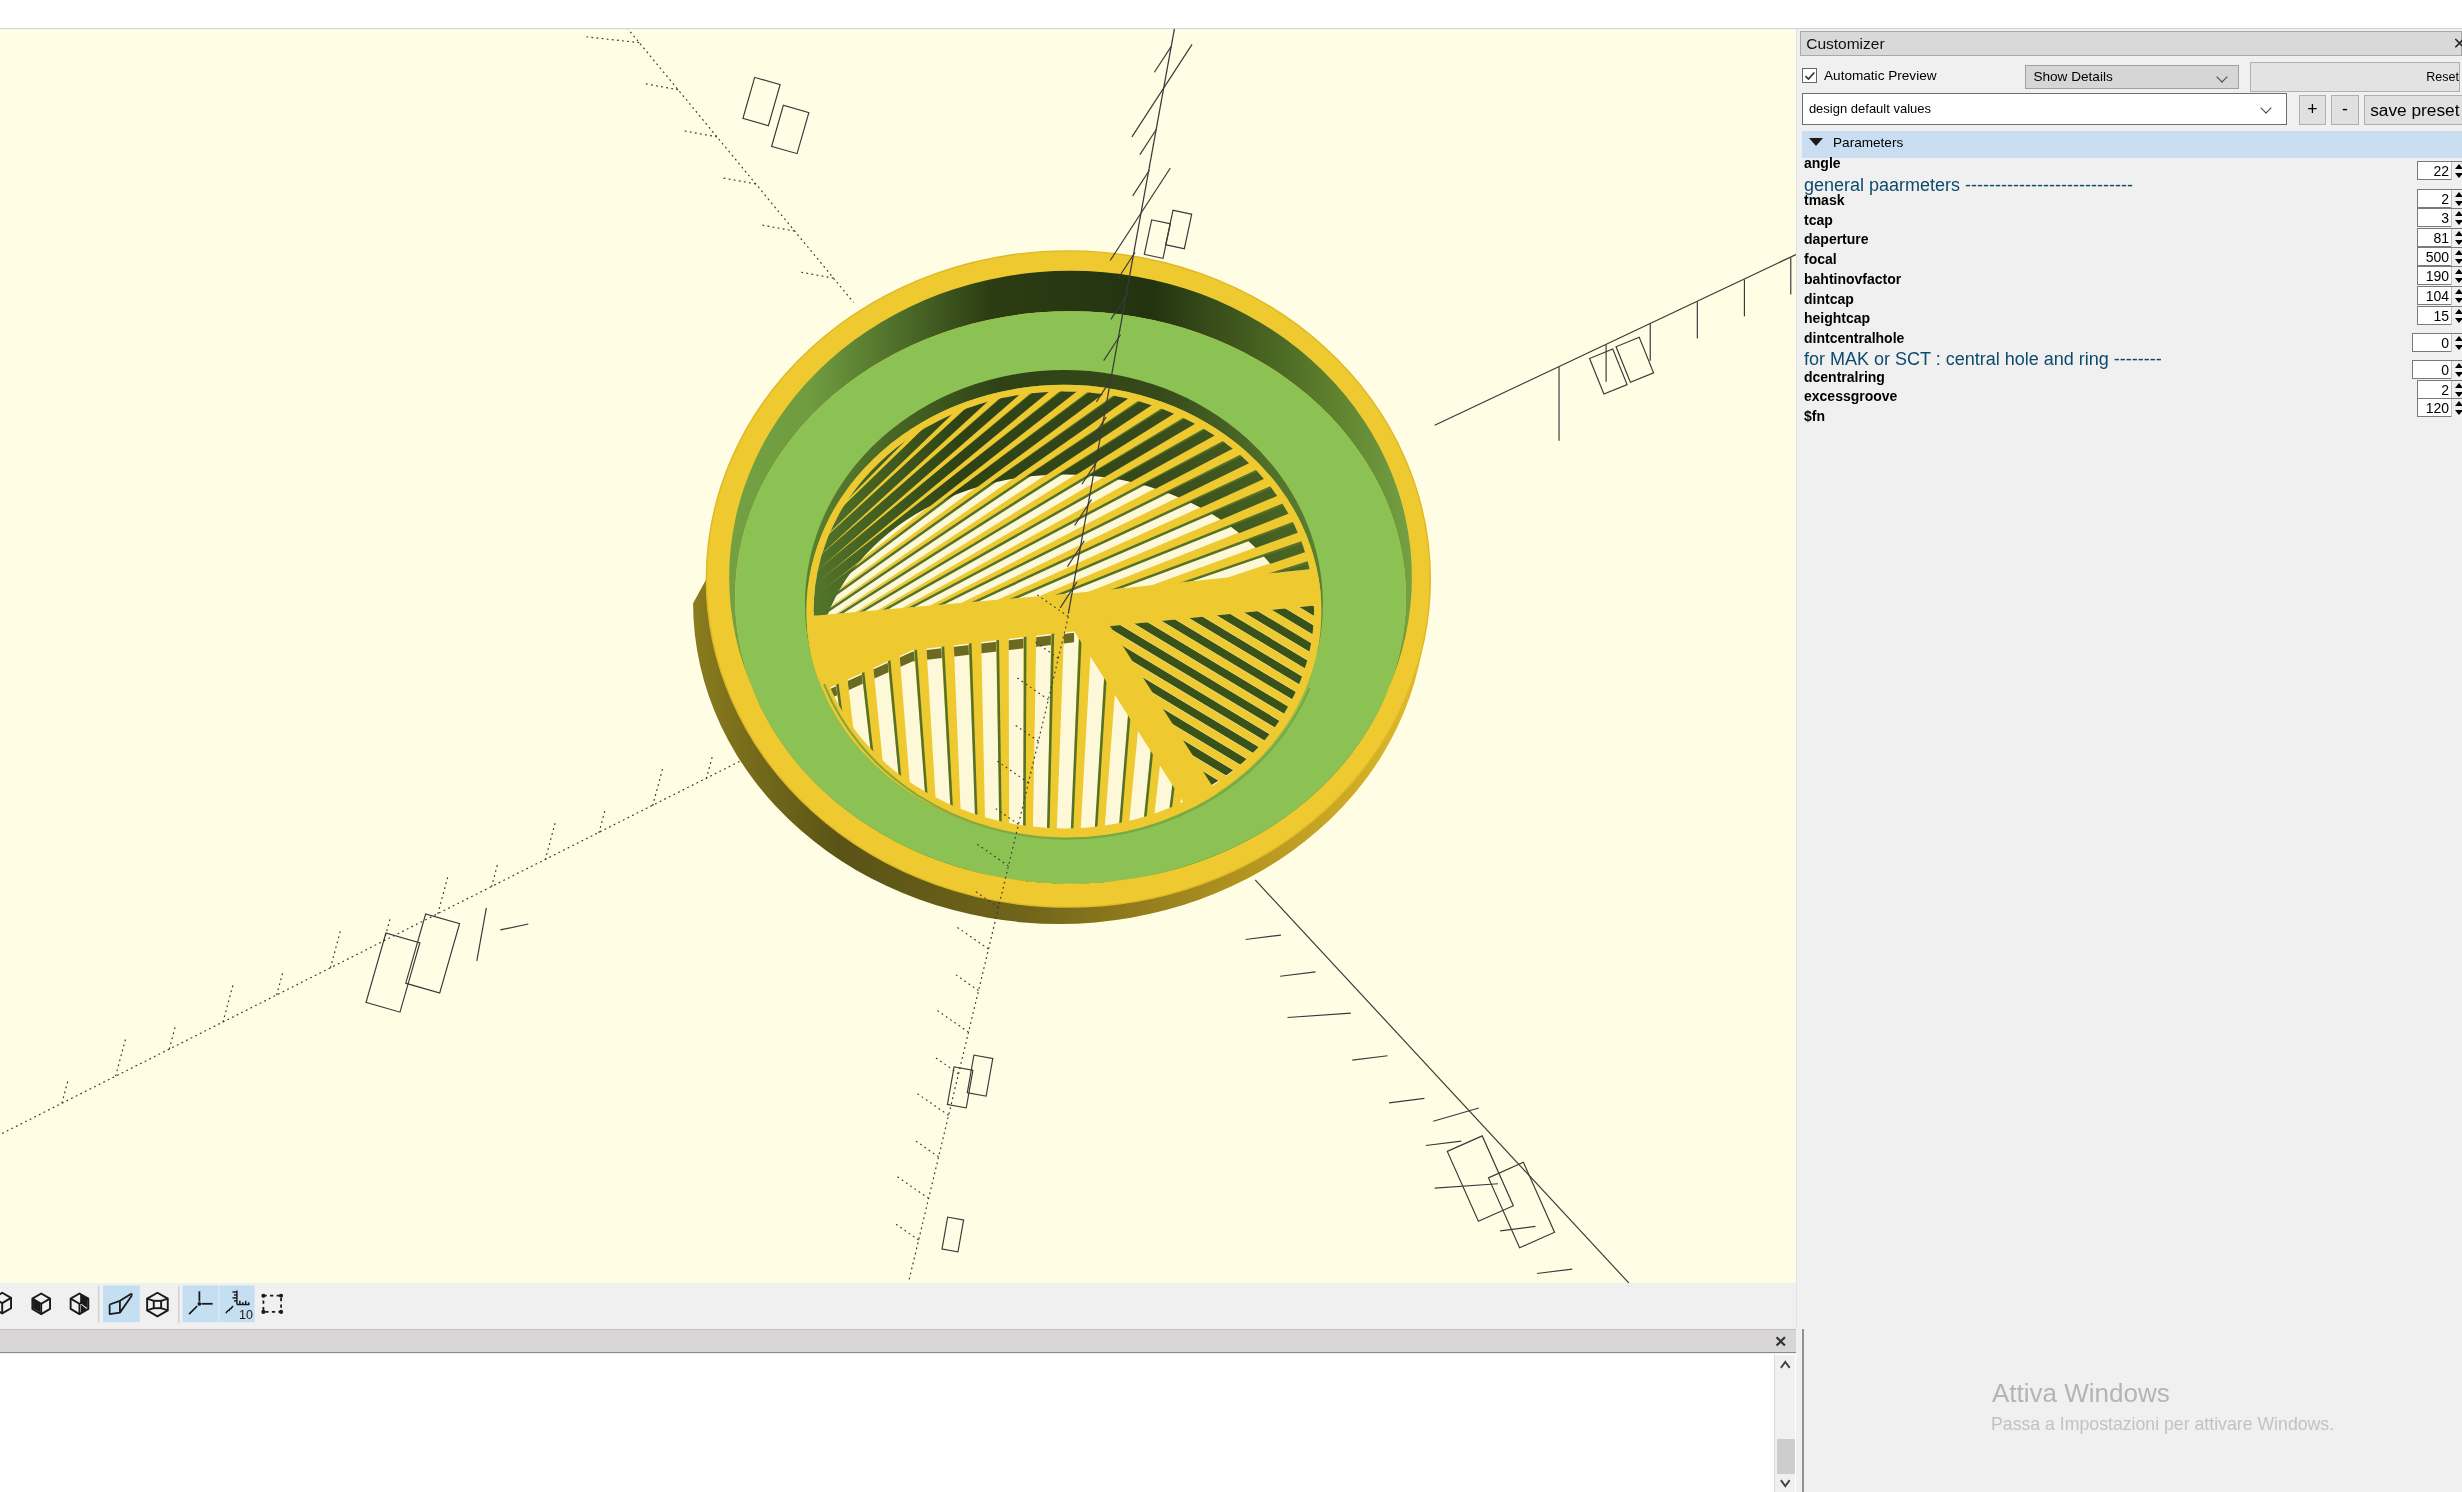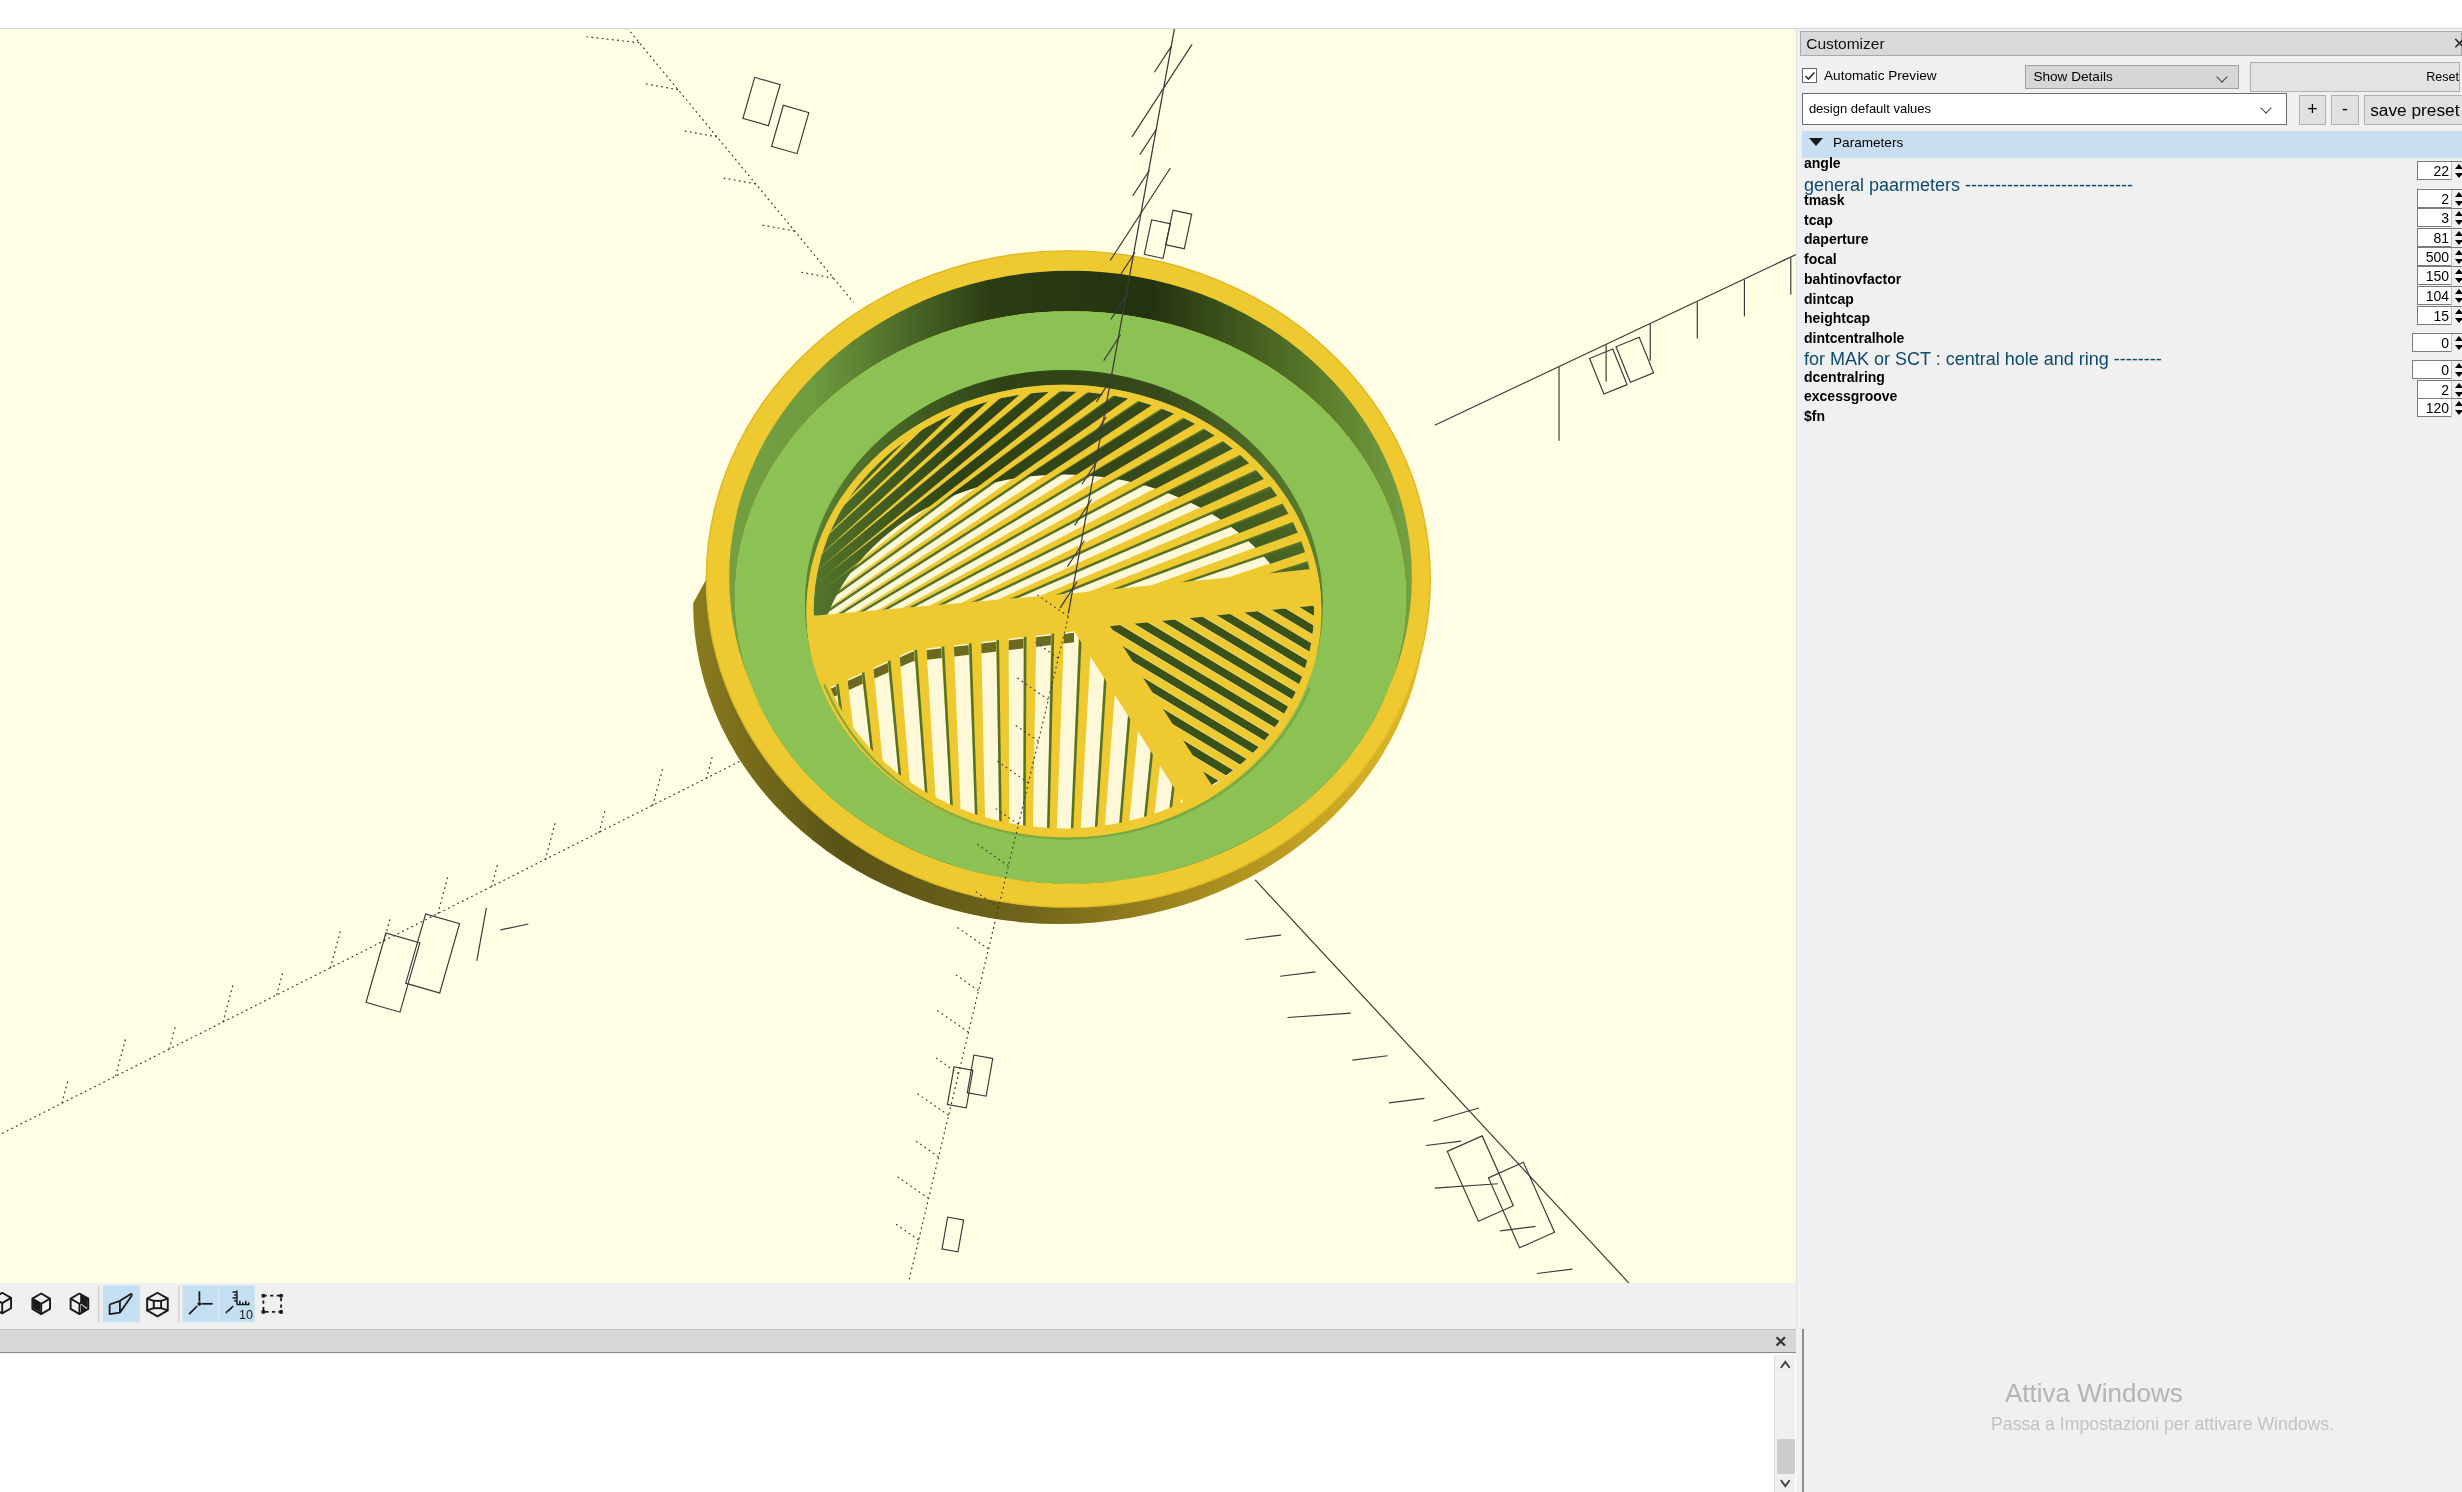--- a/index.html
+++ b/index.html
@@ -27,21 +27,21 @@
 #savebtn  { position:absolute; left:2364px; top:95px; width:118px; height:30px; background:#e0e0e0; border:0.7px solid #b0b0b0; font-size:17.3px; line-height:29px; padding-left:5.2px; color:#000; white-space:nowrap; }
 #pheader { position:absolute; left:1802px; top:131px; width:661px; height:27px; background:#c9def1; font-size:13.6px; color:#000; line-height:23px; padding-left:31px; }
 #pheader .tri { position:absolute; left:6.6px; top:6.6px; width:0; height:0; border-left:7.4px solid transparent; border-right:7.4px solid transparent; border-top:8.8px solid #1a1a1a; }
 .plabel { position:absolute; left:1804px; font-size:14px; font-weight:bold; color:#000000; }
 .pdesc  { position:absolute; left:1804px; font-size:18px; color:#0c4a6e; }
 .spin { position:absolute; height:19px; background:#fff; border:0.7px solid #7a7a7a; }
 .sval { position:absolute; right:16px; top:0.7px; font-size:14px; color:#000; }
 .sbtn { position:absolute; right:0; top:0; width:14px; height:17.7px; background:#f0f0f0; border-left:0.7px solid #c0c0c0; }
 .sbtn .up { position:absolute; left:2.9px; top:2.2px; width:0; height:0; border-left:4px solid transparent; border-right:4px solid transparent; border-bottom:5.2px solid #000; }
 .sbtn .dn { position:absolute; left:2.9px; bottom:2.2px; width:0; height:0; border-left:4px solid transparent; border-right:4px solid transparent; border-top:5.2px solid #000; }
-#wm1 { position:absolute; left:1992px; top:1378px; font-size:26px; color:#b4b4b4;margin-left:13px; }
+#wm1 { position:absolute; left:1992px; top:1378px; font-size:26px; color:#b4b4b4; }
 #wm2 { position:absolute; left:1991px; top:1414px; font-size:17.7px; color:#c2c2c2; }
 #sbar { position:absolute; left:1774px; top:1355px; width:21.3px; height:138px; background:#f0f0f0; border-left:0.7px solid #dcdcdc; }
 #sbar .thumb { position:absolute; left:1.5px; top:84px; width:18.4px; height:35px; background:#cdcdcd; }
 </style></head>
 <body>
 <svg id="vp" width="1796" height="1492" viewBox="0 0 2441 2028">
 <rect x="0" y="40" width="2441" height="1704" fill="#fffee5"></rect>
 <line x1="821.0" y1="0.0" x2="1160.0" y2="411.0" stroke="#3a3a3a" stroke-width="1.6" stroke-dasharray="2.5 4.5"></line>
 <line x1="868.8" y1="58.0" x2="796.8" y2="50.0" stroke="#3a3a3a" stroke-width="1.6" stroke-dasharray="2.5 4.5"></line>
 <line x1="921.6" y1="122.0" x2="877.6" y2="114.0" stroke="#3a3a3a" stroke-width="1.6" stroke-dasharray="2.5 4.5"></line>
@@ -588,21 +588,21 @@
 <div class="plabel" style="top:251px">focal</div>
 <div class="spin" style="left:2417px;top:247px;width:49px">
     <span class="sval">500</span>
     <span class="sbtn">
       <i class="up"></i>
       <i class="dn"></i>
     </span>
   </div>
 <div class="plabel" style="top:271px">bahtinovfactor</div>
 <div class="spin" style="left:2417px;top:266px;width:49px">
-    <span class="sval">150</span>
+    <span class="sval">190</span>
     <span class="sbtn">
       <i class="up"></i>
       <i class="dn"></i>
     </span>
   </div>
 <div class="plabel" style="top:291px">dintcap</div>
 <div class="spin" style="left:2417px;top:286px;width:49px">
     <span class="sval">104</span>
     <span class="sbtn">
       <i class="up"></i>

